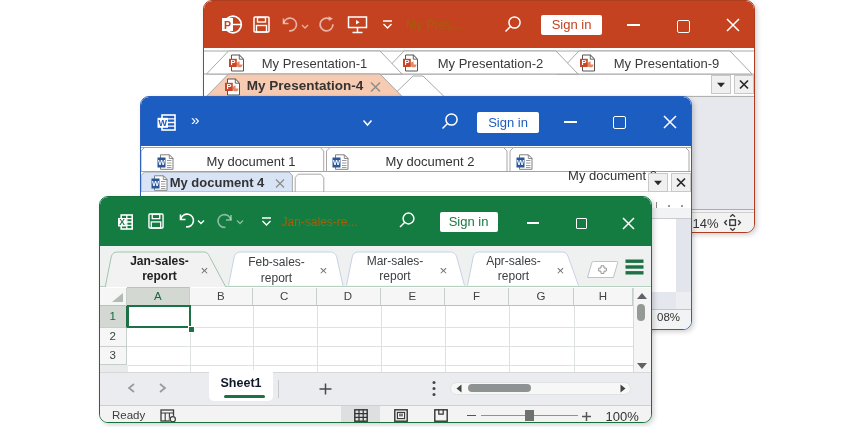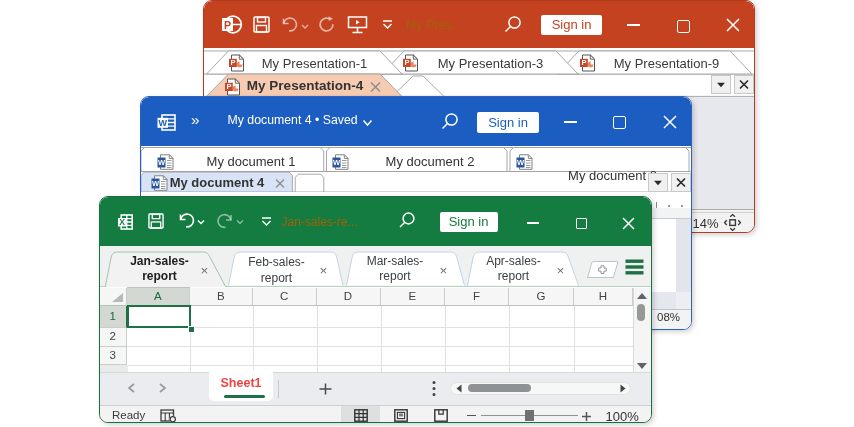--- a/index.html
+++ b/index.html
@@ -97,21 +97,21 @@
       <text x="3.9" y="11.4" font-size="7.5" font-weight="bold" fill="#fff" text-anchor="middle" font-family="Liberation Sans">P</text>
     </svg>
   <svg class="abs ppfile" style="left:21px;top:76.5px" width="15" height="18" viewBox="0 0 15 18">
       <path d="M2.5,1 L10.3,1 L14.5,5.2 L14.5,17 L2.5,17 Z" fill="#fff" stroke="#555" stroke-width="1"></path>
       <path d="M10.3,1 L10.3,5.2 L14.5,5.2 Z" fill="#fff" stroke="#555" stroke-width="0.9"></path>
       <path d="M10.6,10.4 L10.6,7.5 A2.9,2.9 0 1 0 13.5,10.4 Z" fill="#E8865F"></path>
       <rect x="0" y="4.8" width="7.8" height="8.2" fill="#C8472B"></rect>
       <text x="3.9" y="11.4" font-size="7.5" font-weight="bold" fill="#fff" text-anchor="middle" font-family="Liberation Sans">P</text>
     </svg>
   <div class="abs tlbl" style="left:45px;top:54.5px;width:131px;">My Presentation-1</div>
-  <div class="abs tlbl" style="left:221px;top:54.5px;width:131px;">My Presentation-3</div>
+  <div class="abs tlbl" style="left:221px;top:54.5px;width:131px;">My Presentation-2</div>
   <div class="abs tlbl" style="left:397px;top:54.5px;width:131px;">My Presentation-9</div>
   <div class="abs" style="left:42px;top:77px;width:118px;font-size:13.5px;font-weight:bold;color:#333;text-align:center;">My Presentation-4</div>
   <svg class="abs" style="left:166px;top:80.5px" width="11" height="10" viewBox="0 0 11 10">
     <path d="M1,0.5 L10,9.5 M10,0.5 L1,9.5" stroke="#8E8E8E" stroke-width="1.5"></path>
   </svg>
 
   <div class="abs btn2" style="left:506.5px;top:73.5px;">
       <svg width="20" height="19" viewBox="0 0 20 19">
         <path d="M6,7.8 L14,7.8 L10,12.2 Z" fill="#2b2b2b"></path>
       </svg>
@@ -143,21 +143,20 @@
     <rect x="5" y="1" width="13" height="15" fill="none" stroke="#fff" stroke-width="1.6"></rect>
     <g stroke="#fff" stroke-width="1.3">
         <line x1="5" y1="4.8" x2="18" y2="4.8"></line>
         <line x1="5" y1="8.5" x2="18" y2="8.5"></line>
         <line x1="5" y1="12.2" x2="18" y2="12.2"></line>
       </g>
     <rect x="0.5" y="3.8" width="10.5" height="10" fill="#fff"></rect>
     <text x="5.8" y="11.8" font-size="9" font-weight="bold" fill="#1C5DC2" text-anchor="middle" font-family="Liberation Sans">W</text>
   </svg>
   <div class="abs" style="left:50px;top:13.5px;color:#fff;font-size:15.5px;">»</div>
-  <div class="abs" style="left:86.5px;top:16px;color:#fff;font-size:12.3px;">My document 4 • Saved</div>
   <svg class="abs" style="left:221px;top:21.5px" width="11" height="8" viewBox="0 0 11 8">
     <path d="M1.5,1.5 L5.5,6 L9.5,1.5" stroke="#fff" stroke-width="1.5" fill="none"></path>
   </svg>
   <svg class="abs" style="left:300px;top:15px" width="19" height="18" viewBox="0 0 19 18">
     <circle cx="10.5" cy="7.5" r="5.6" fill="none" stroke="#fff" stroke-width="1.5"></circle>
     <path d="M6.5,11.5 L1.5,16.5" stroke="#fff" stroke-width="1.5"></path>
   </svg>
   <div class="abs" style="left:336px;top:14.5px;width:62px;height:21px;background:#fff;border-radius:2px;color:#1C5DC2;font-size:13px;text-align:center;line-height:21px;">Sign in</div>
   <div class="abs" style="left:423px;top:23.5px;width:13px;height:2px;background:#fff;"></div>
   <div class="abs" style="left:472px;top:19px;width:11px;height:11px;border:1.6px solid #fff;border-radius:2px;"></div>
@@ -364,21 +363,21 @@
 
   <div class="abs" style="left:0;top:174.5px;width:551.5px;height:33.5px;background:#EAECEF;border-top:1px solid #D6D9D7;"></div>
   <svg class="abs" style="left:27.5px;top:185.5px" width="9" height="10" viewBox="0 0 9 10">
       <path d="M7,1 L2,5 L7,9" stroke="#9a9a9a" stroke-width="1.7" fill="none"></path>
     </svg>
   <svg class="abs" style="left:58px;top:185.5px" width="9" height="10" viewBox="0 0 9 10">
       <path d="M2,1 L7,5 L2,9" stroke="#9a9a9a" stroke-width="1.7" fill="none"></path>
     </svg>
   <div class="abs" style="left:109.5px;top:172.5px;width:64px;height:31px;background:#fff;border-radius:0 0 5px 5px;"></div>
   <div class="abs" style="left:124.5px;top:198px;width:41px;height:2.5px;background:#1E7145;border-radius:1.5px;"></div>
-  <div class="abs" style="left:109.5px;top:178.5px;width:64px;font-size:12.5px;font-weight:bold;color:#ef4444;text-align:center;">Sheet1</div>
+  <div class="abs" style="left:109.5px;top:178.5px;width:64px;font-size:12.5px;font-weight:bold;color:#0f172a;text-align:center;">Sheet1</div>
   <div class="abs" style="left:178.5px;top:183px;width:1px;height:17.5px;background:#C6C8CC;"></div>
   <svg class="abs" style="left:219.5px;top:185.5px" width="13" height="12" viewBox="0 0 13 12">
     <path d="M6.5,0.5 L6.5,11.5 M0.5,6 L12.5,6" stroke="#4a4a4a" stroke-width="1.5"></path>
   </svg>
   <svg class="abs" style="left:332px;top:183px" width="4" height="17" viewBox="0 0 4 17">
     <circle cx="2" cy="2.5" r="1.5" fill="#444"></circle>
       <circle cx="2" cy="8.5" r="1.5" fill="#444"></circle>
       <circle cx="2" cy="14.5" r="1.5" fill="#444"></circle>
   </svg>
   <div class="abs" style="left:350.5px;top:184.5px;width:181px;height:13px;background:#F6F7F6;border:1px solid #E0E2E1;border-radius:6.5px;box-sizing:border-box;"></div>

